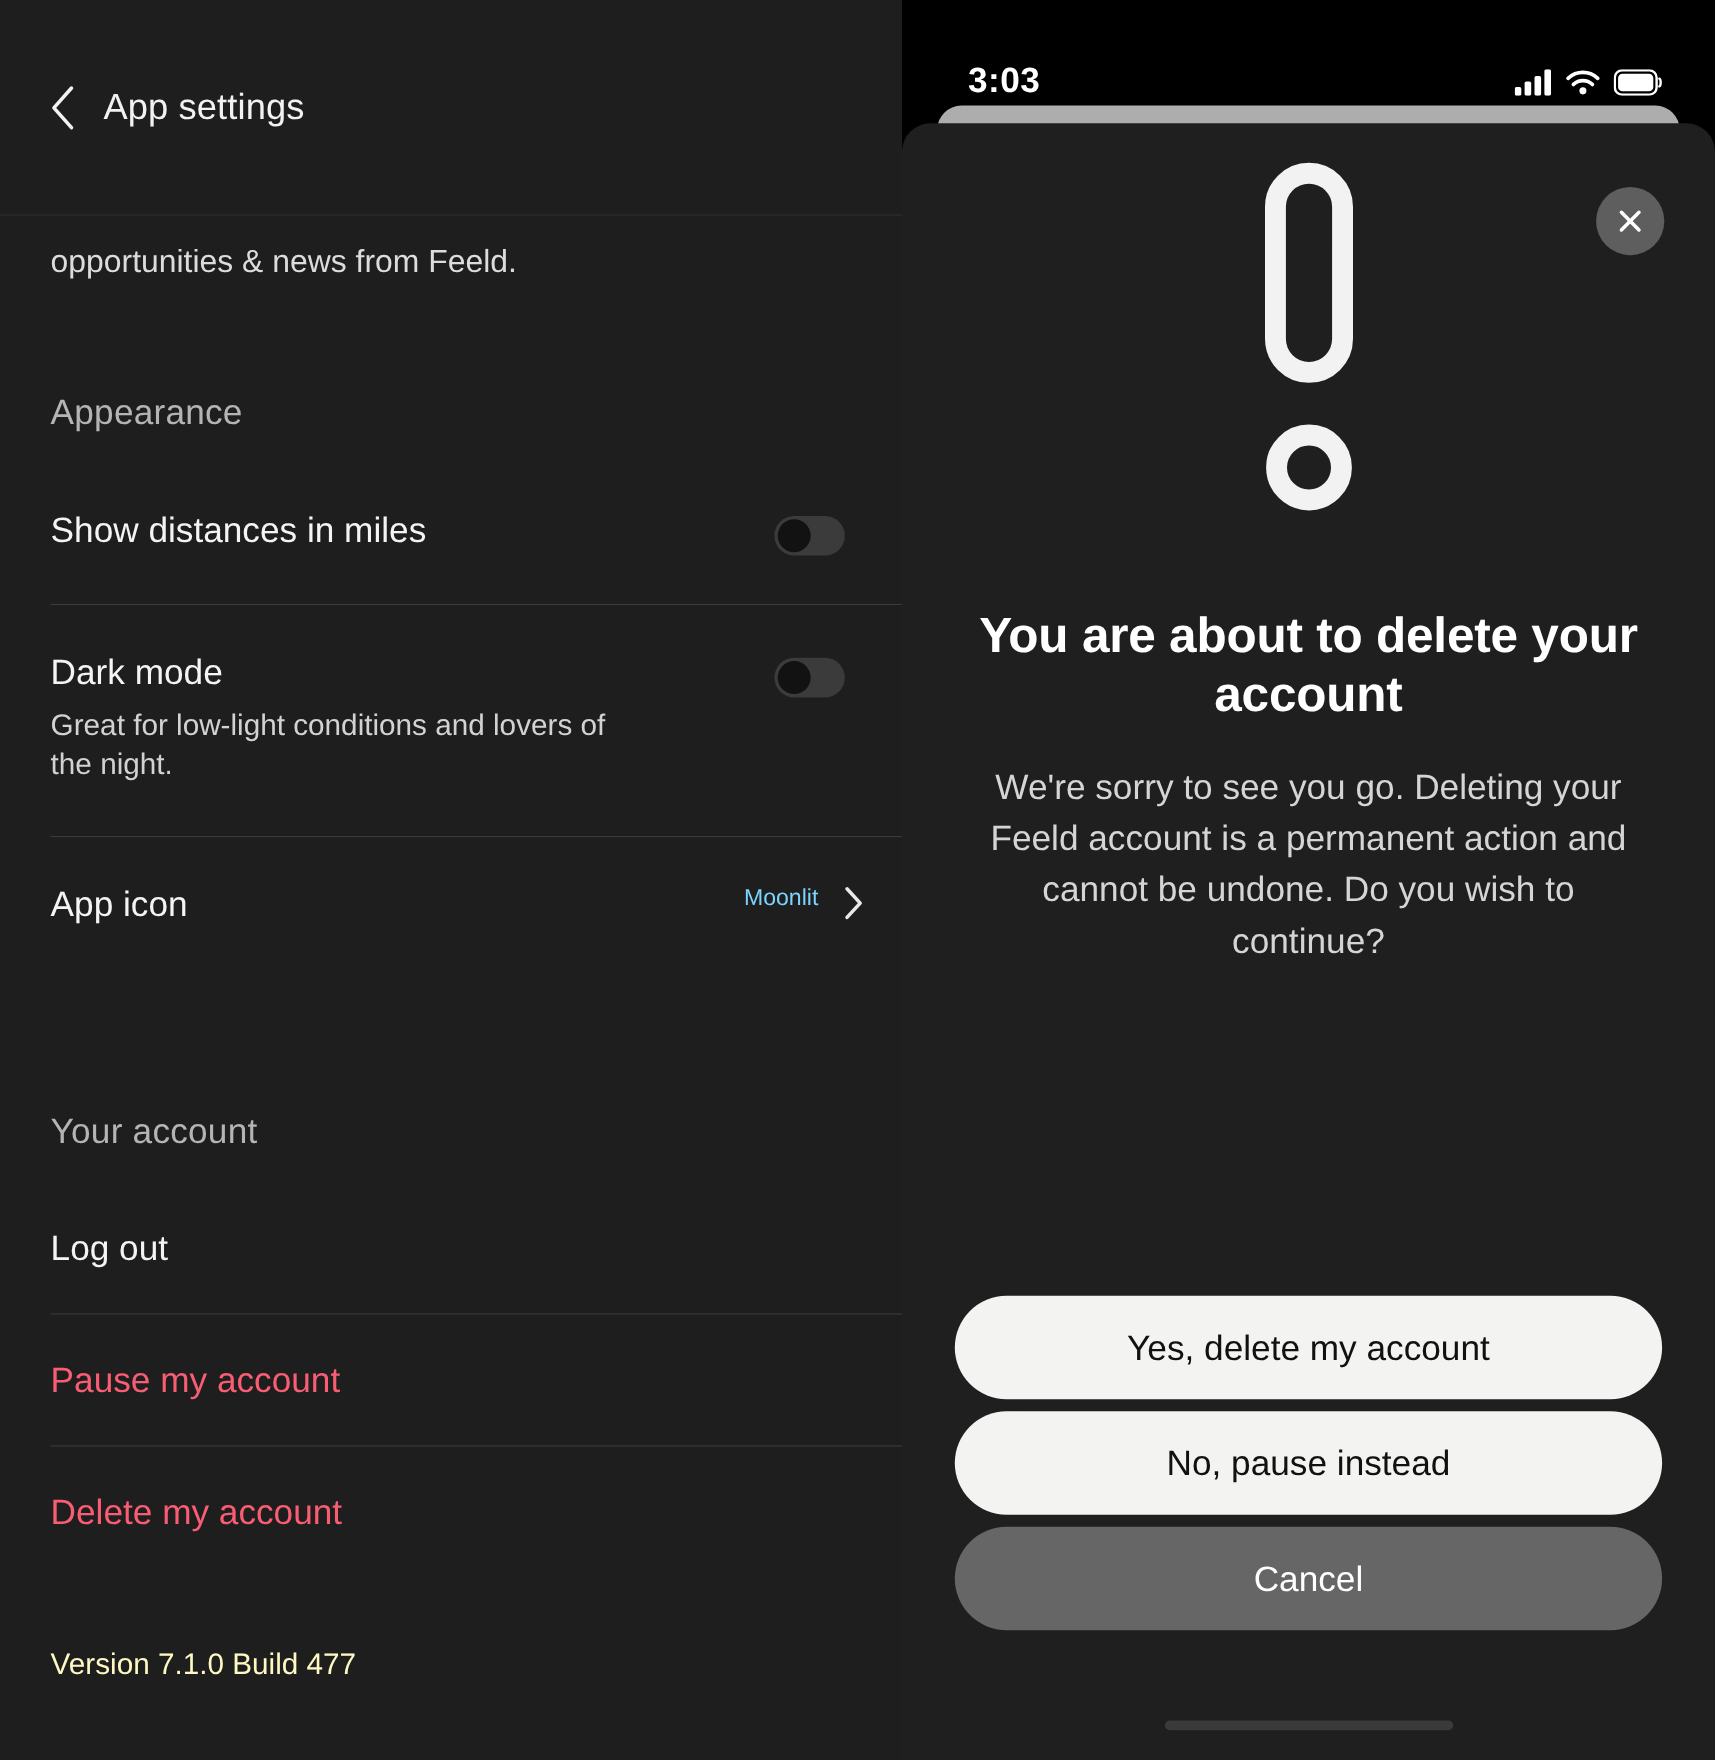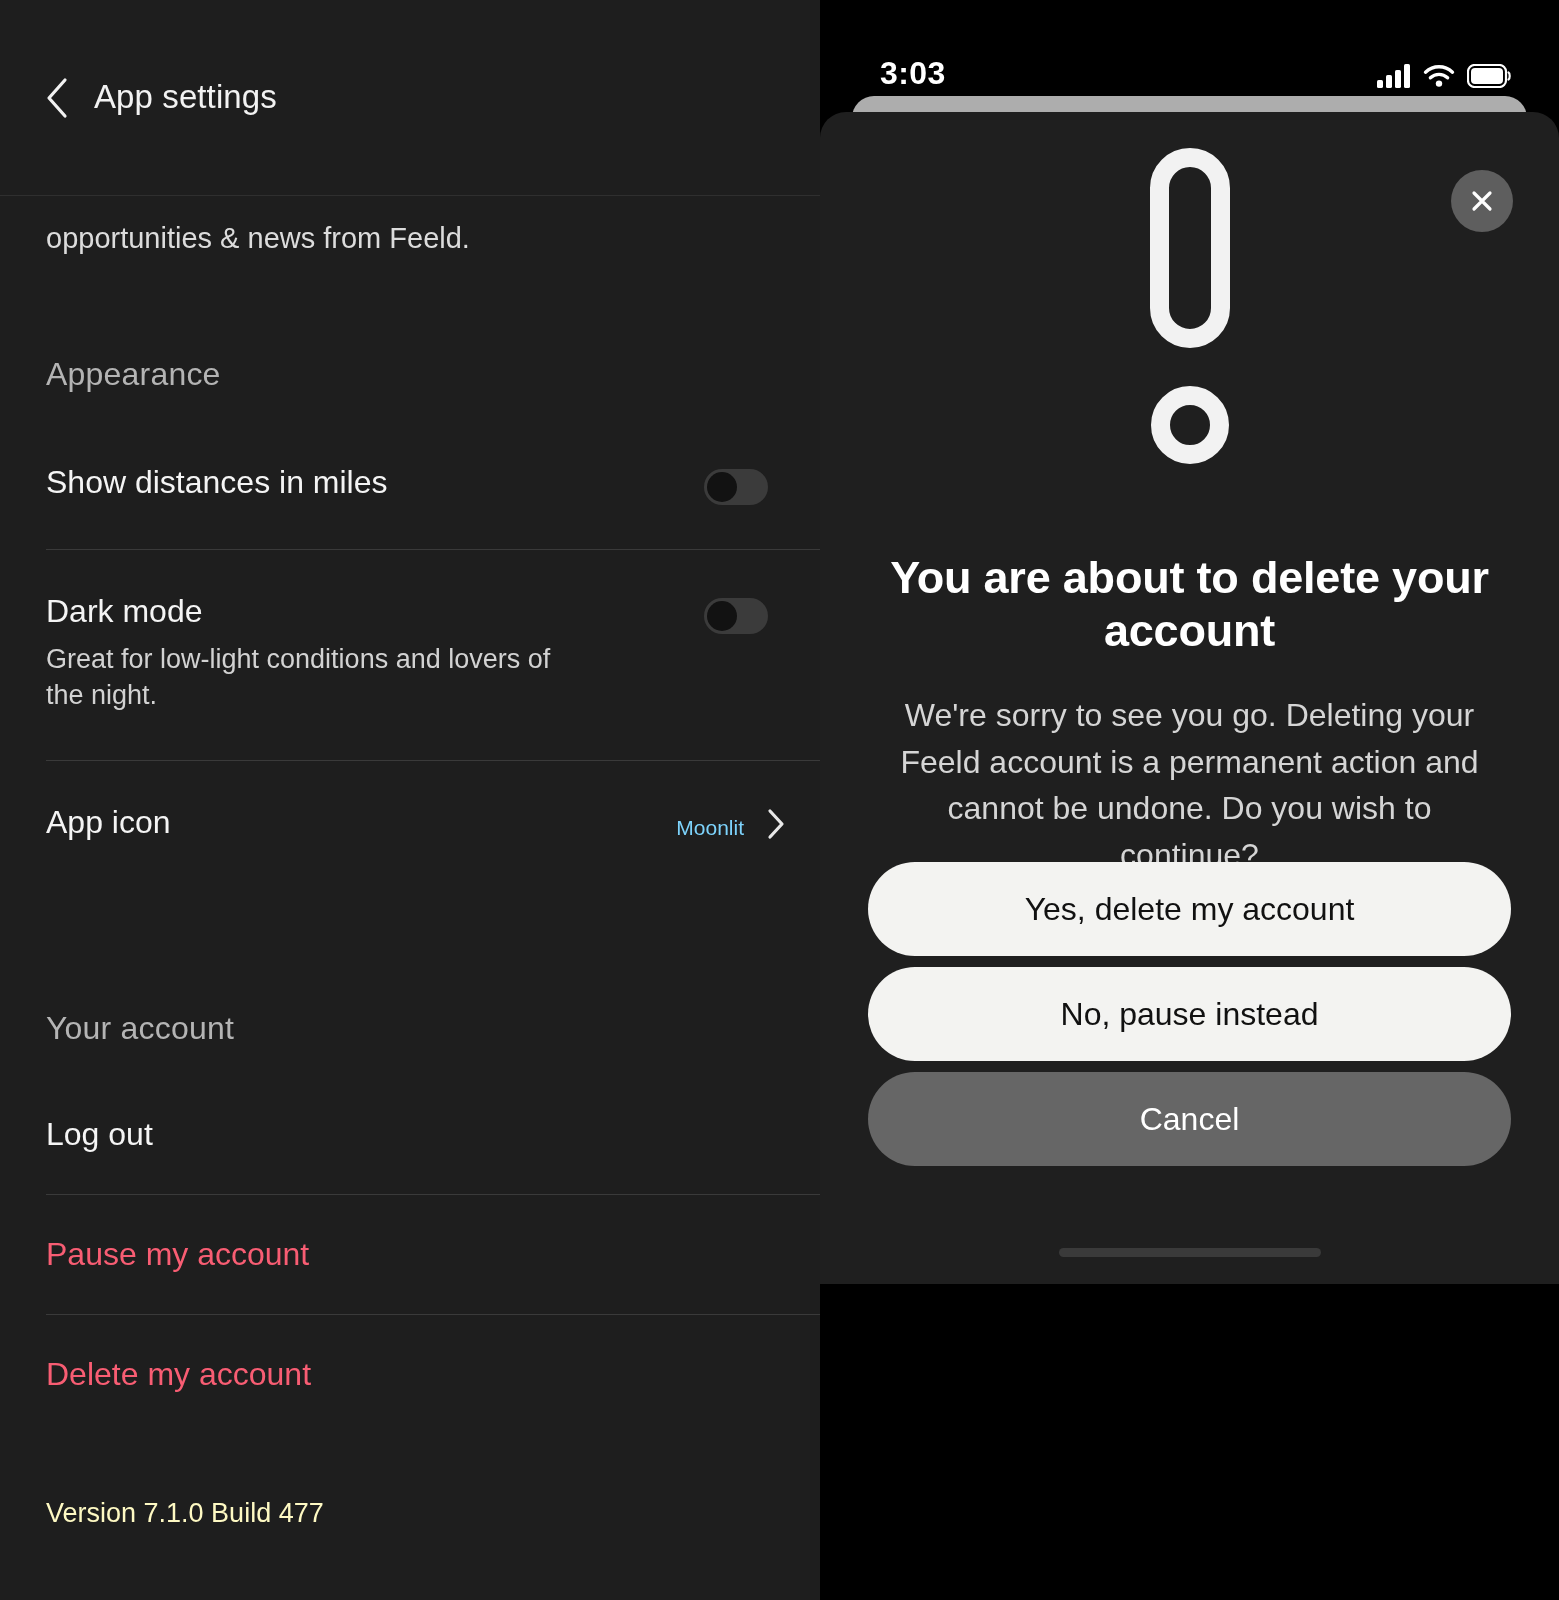--- a/index.html
+++ b/index.html
@@ -92,21 +92,21 @@
     font-size: 27px;
     color: #d2d2d2;
     line-height: 1.32;
     margin-top: 13px;
     max-width: 520px;
     font-weight: 400;
   }
 
   .row-distances { padding-top: 72px; padding-bottom: 44px; }
   .row-darkmode   { padding-top: 44px; padding-bottom: 46px; }
-  .row-appicon    { padding-top: 44px; padding-bottom: 42px; align-items: flex-end; }
+  .row-appicon    { padding-top: 44px; padding-bottom: 42px; align-items: flex-start; }
   .row-logout     { padding-top: 70px; padding-bottom: 42px; }
   .row-pause      { padding-top: 42px; padding-bottom: 42px; }
   .row-delete     { padding-top: 42px; padding-bottom: 42px; }
 
   .divider {
     height: 1px;
     background: #3a3a3a;
     width: 100%;
   }
 
@@ -191,21 +191,21 @@
     height: 40px;
     background: #adadad;
     border-radius: 22px 22px 0 0;
   }
 
   .modal-sheet {
     position: absolute;
     left: 0;
     top: 112px;
     width: 739px;
-    height: 1172px;
+    height: 1488px;
     background: #1f1f1f;
     border-radius: 26px 26px 0 0;
     overflow: hidden;
     padding-left: 32px;
   }
 
   .close-btn {
     position: absolute;
     right: 46px;
     top: 58px;

